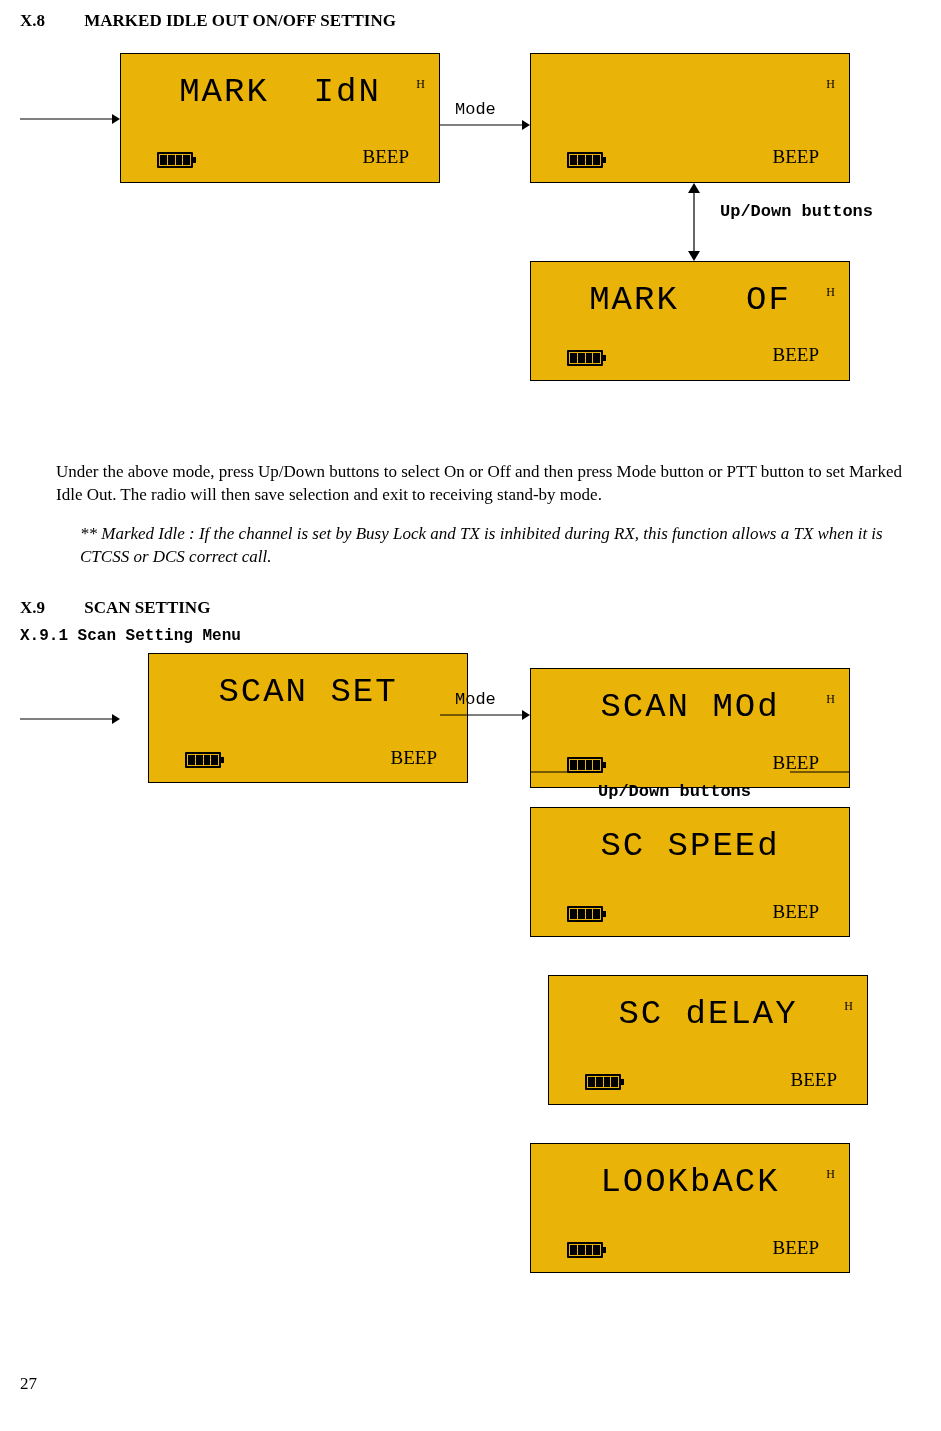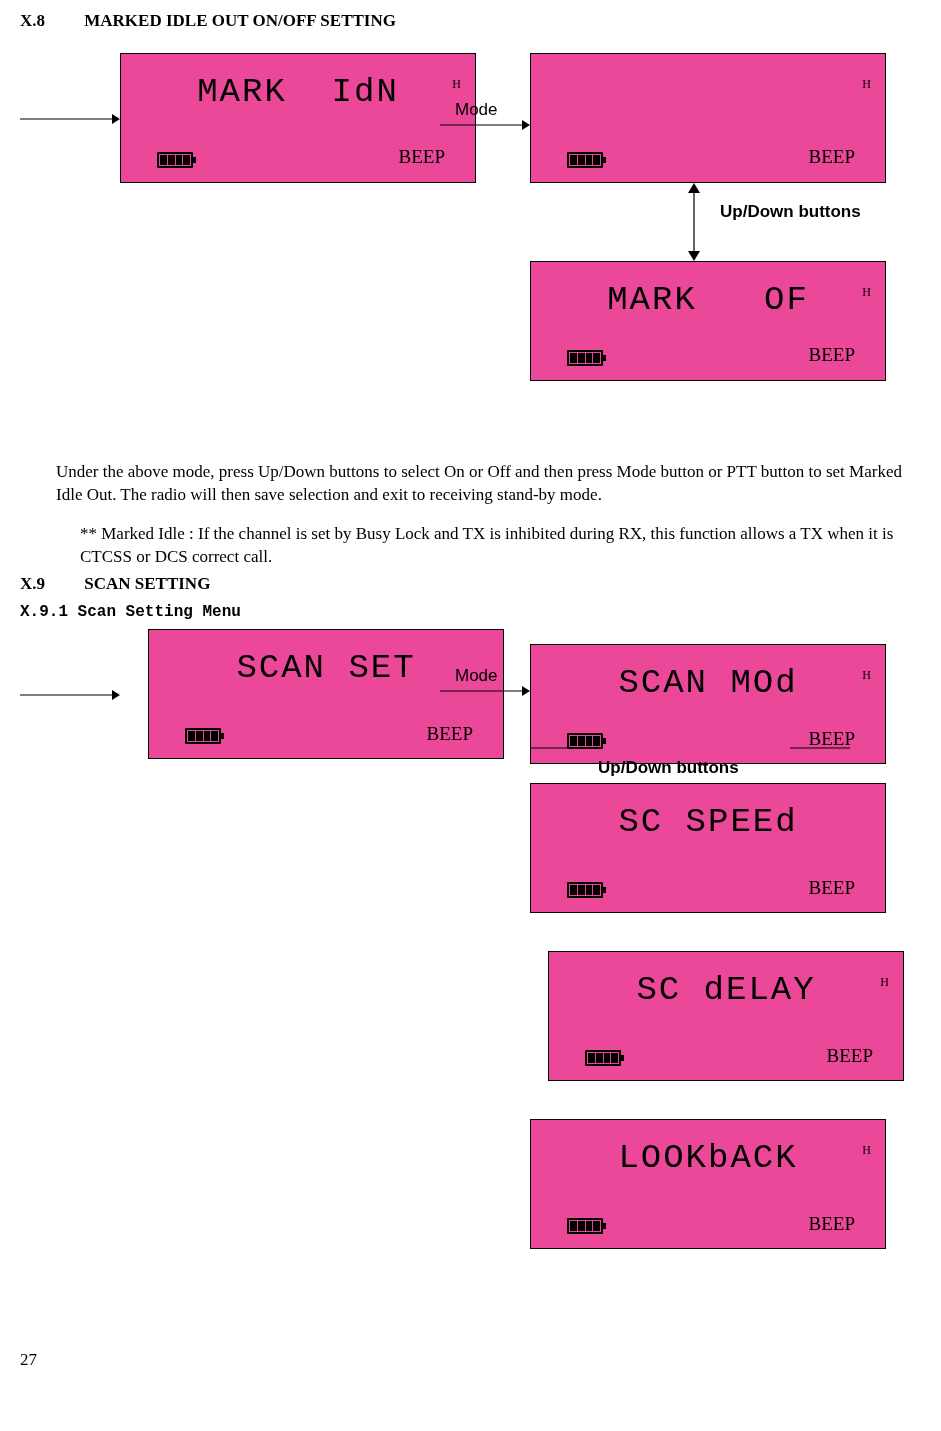--- a/index.html
+++ b/index.html
@@ -21,24 +21,24 @@
     font-weight: bold;
     font-size: 16px;
   }
   .flow {
     position: relative;
   }
   .lcd {
     position: absolute;
     border: 1px solid #000;
     box-sizing: border-box;
-    width: 356px;
+    width: 320px;
     height: 130px;
     padding: 12px 14px 8px 14px;
-    background: #ec4899;
+    background: #eab308;
   }
   .lcd-inner {
     position: relative;
     height: 100%;
   }
   .lcd-main {
     font-family: "Courier New", monospace;
     font-weight: 400;
     font-size: 34px;
     letter-spacing: 2px;
@@ -81,32 +81,33 @@
     width: 3px;
     height: 6px;
     background: #000;
   }
   .lcd-batt > div {
     width: 25%;
     background: #000;
   }
   .label {
     position: absolute;
-    font-family: Liberation Sans, sans-serif;
+    font-family: Liberation Mono, monospace;
     font-size: 17px;
   }
   .label.bold { font-weight: bold; }
   .arrow {
     position: absolute;
   }
   .para {
     margin: 8px 0 12px 36px;
   }
   .note {
-    margin: 16px 0 4px 60px;
+    margin: 16px 0 28px 60px;
+    font-style: italic;
   }
   .page-num {
     margin-top: 20px;
     font-size: 17px;
   }
   svg { display:block; }
 </style>
 </head>
 <body>
 

